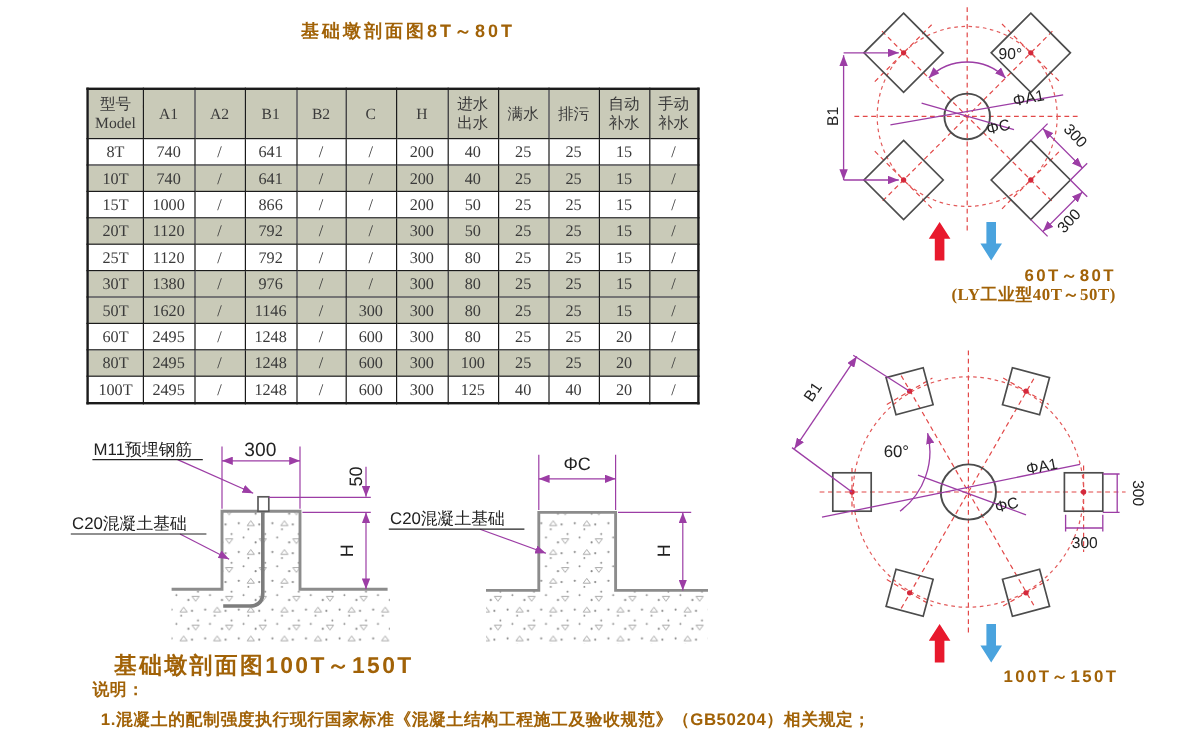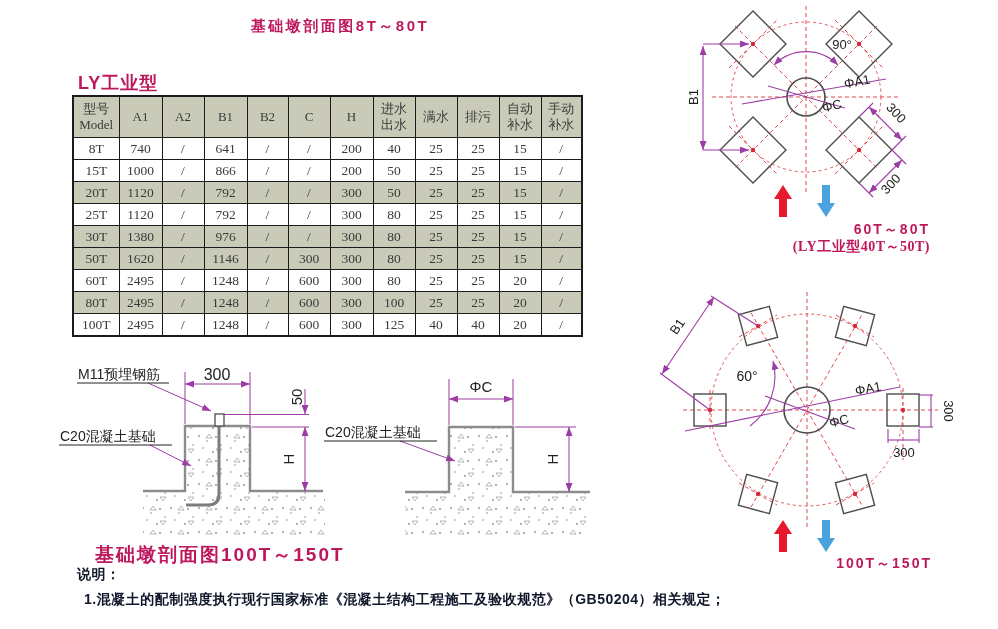--- a/index.html
+++ b/index.html
@@ -1,35 +1,35 @@
 <!DOCTYPE html>
 <html><head>
 <meta charset="utf-8">
 <style>
   html,body{margin:0;padding:0;background:#fff;}
   .page{position:relative;width:998px;height:629px;background:#ffffff;overflow:hidden;
         font-family:"Liberation Sans",sans-serif;color:#1a1a1a;}
   .abs{position:absolute;}
-  .cap{font-weight:bold;color:#be185d;}
+  .cap{font-weight:bold;color:#a16207;}
   .top-caption{left:140px;top:17px;width:400px;text-align:center;font-size:15px;letter-spacing:2.5px;}
   .series-title{left:78px;top:35px;font-size:18px;letter-spacing:1px;margin-top:36px;}
   .bottom-caption{left:95px;top:542px;width:500px;text-align:left;font-size:19px;letter-spacing:2px;}
   .diag-cap{text-align:right;line-height:17px;}
   .diag-cap .l1{font-size:14px;letter-spacing:2px;}
   .diag-cap .l2{font-size:14px;letter-spacing:0.5px;font-family:Liberation Serif, serif;}
   .cap-top{left:690px;top:221px;width:240px;}
   .cap-bot{left:672px;top:555px;width:260px;}
-  .note{color:#0f172a;font-weight:bold;font-size:14px;letter-spacing:0.5px;}
+  .note{color:#a16207;font-weight:bold;font-size:14px;letter-spacing:0.5px;}
   .note-h{left:77px;top:566px;}
   .note-1{left:84px;top:591px;}
   table.spec{position:absolute;left:72px;top:73px;border-collapse:collapse;table-layout:fixed;
              font-family:"Liberation Serif",serif;}
   table.spec th,table.spec td{border:1.5px solid #1b1b1b;text-align:center;padding:0;
              color:#3a3a3a;overflow:hidden;}
-  table.spec{border:2.5px solid #1b1b1b;margin-top:22px;}
+  table.spec{border:2.5px solid #1b1b1b;}
   table.spec th{height:40px;font-size:13px;font-weight:normal;background:#c9cab8;
              white-space:pre-line;line-height:1.25;}
   table.spec td{height:21px;font-size:13.5px;}
   table.spec tr.alt td{background:#c9cab8;}
   svg text{font-family:"Liberation Sans",sans-serif;fill:#222;}
 </style>
 </head>
 <body>
 
 <div class="page">
@@ -80,20 +80,34 @@
           <td>641</td>
           <td>/</td>
           <td>/</td>
           <td>200</td>
           <td>40</td>
           <td>25</td>
           <td>25</td>
           <td>15</td>
           <td>/</td>
         </tr>
+        <tr class="alt">
+          <td>10T</td>
+          <td>740</td>
+          <td>/</td>
+          <td>641</td>
+          <td>/</td>
+          <td>/</td>
+          <td>200</td>
+          <td>40</td>
+          <td>25</td>
+          <td>25</td>
+          <td>15</td>
+          <td>/</td>
+        </tr>
         <tr>
           <td>15T</td>
           <td>1000</td>
           <td>/</td>
           <td>866</td>
           <td>/</td>
           <td>/</td>
           <td>200</td>
           <td>50</td>
           <td>25</td>

